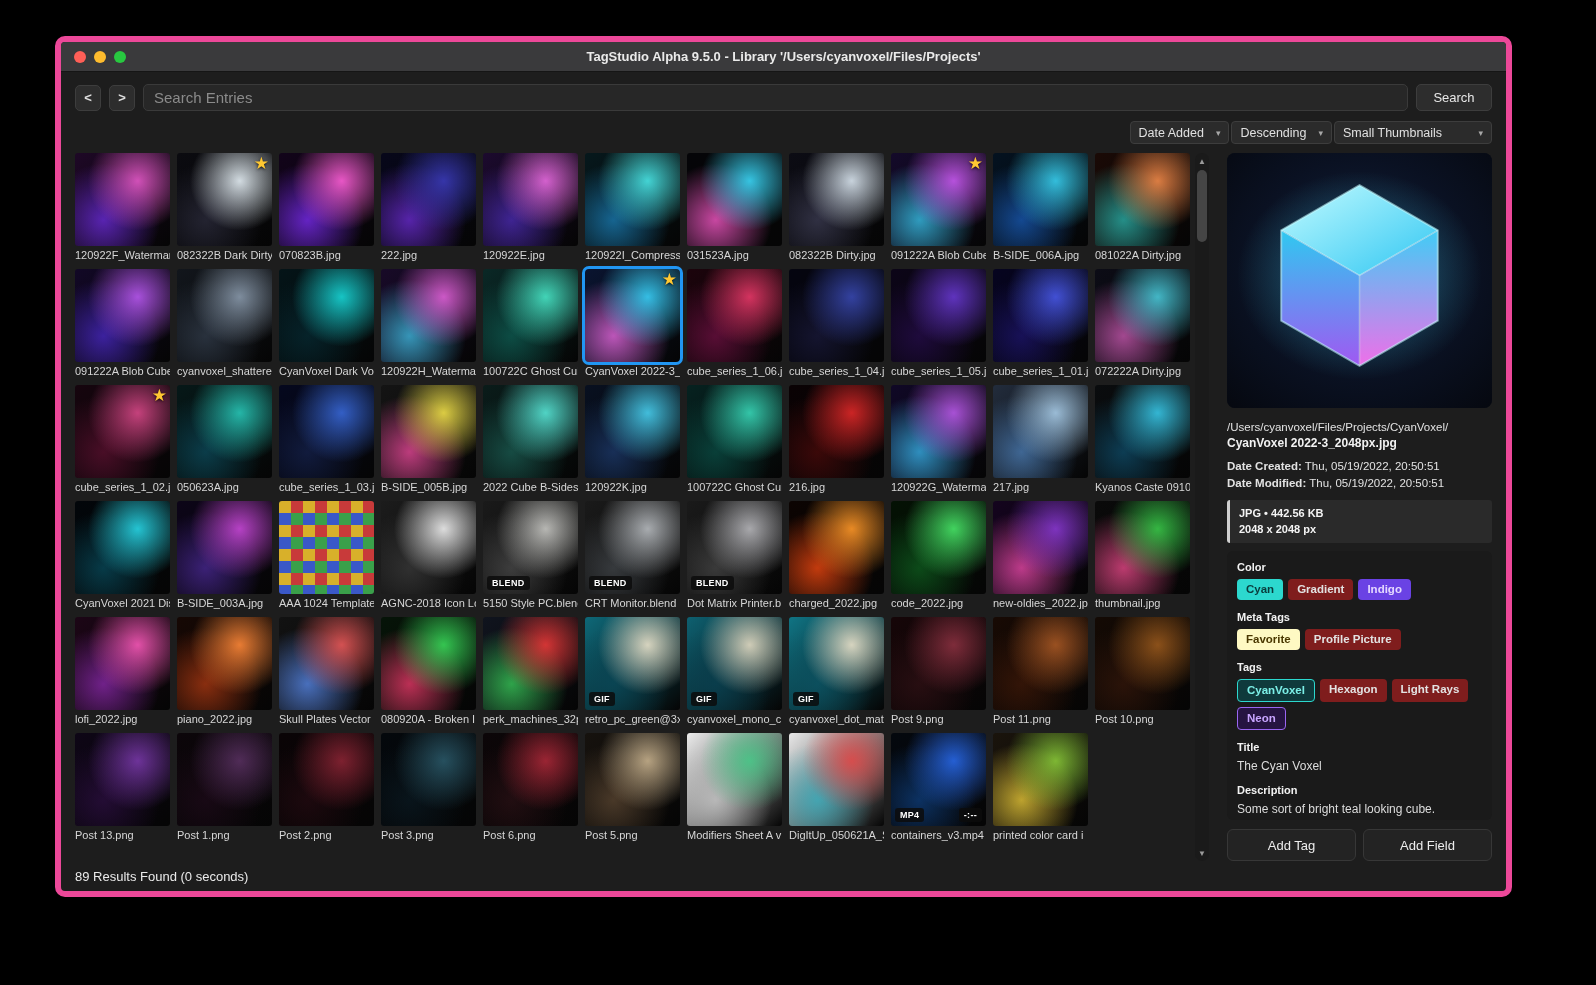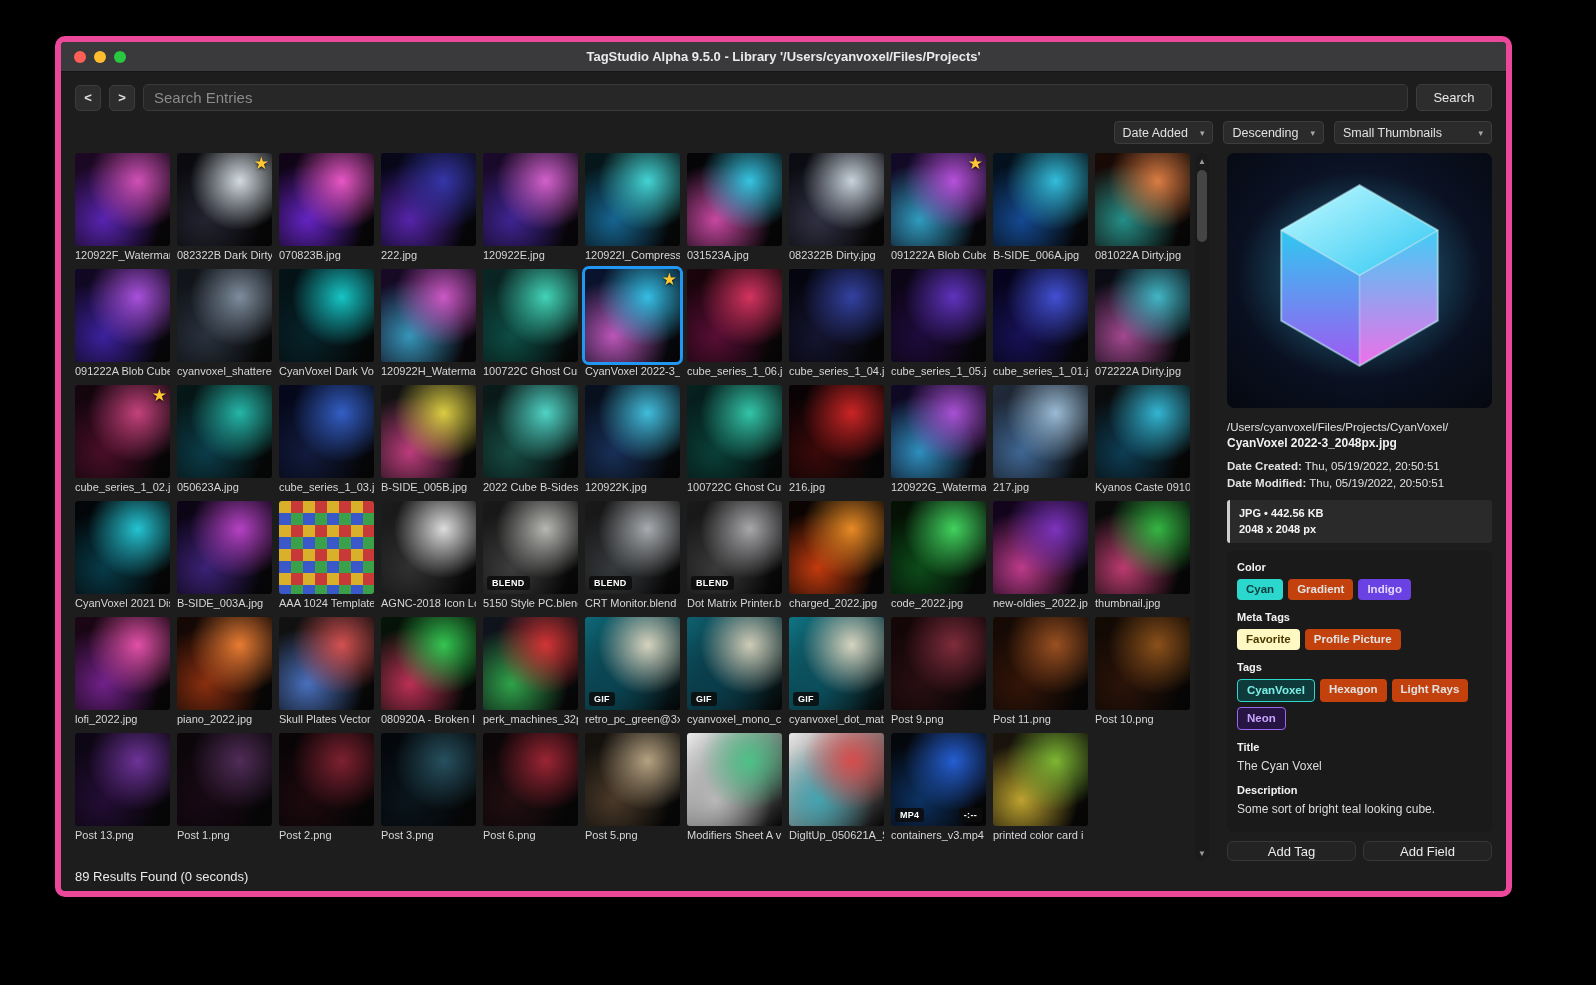--- a/index.html
+++ b/index.html
@@ -16,21 +16,21 @@
 
   .toolbar { display:flex; gap:8px; padding:12px 14px 0; align-items:center; flex:0 0 auto; }
   .nav-btn { width:26px; height:26px; background:#2d2d2d; border:1px solid #3d3d3d; border-radius:5px;
              color:#e0e0e0; font-size:13px; font-weight:bold; display:flex; align-items:center; justify-content:center; cursor:default; }
   .search-input { flex:1; height:27px; background:#272727; border:1px solid #3a3a3a; border-radius:5px;
                   color:#e8e8e8; font-size:15px; padding:0 10px; outline:none; }
   .search-input::placeholder { color:#8b8b8b; }
   .search-btn { width:76px; height:27px; background:#2d2d2d; border:1px solid #3d3d3d; border-radius:5px;
                 color:#e8e8e8; font-size:13px; cursor:default; }
 
-  .sort-row { display:flex; justify-content:flex-end; gap:10px; padding:10px 14px 0; flex:0 0 auto; }
+  .sort-row { display:flex; justify-content:flex-end; gap:2px; padding:10px 14px 0; flex:0 0 auto; }
   .dropdown { height:23px; background:#2b2b2b; border:1px solid #3d3d3d; border-radius:4px; color:#e0e0e0;
               font-size:12.5px; display:flex; align-items:center; justify-content:space-between; gap:12px; padding:0 8px; }
   .dd-field { min-width:88px; } .dd-dir { min-width:92px; } .dd-size { min-width:158px; }
   .dd-arrow { font-size:9px; color:#a8a8a8; }
 
   .main { flex:1; display:flex; padding:9px 14px 0; gap:16px; min-height:0; }
   .grid-wrap { flex:1; display:flex; gap:5px; min-width:0; }
   .grid { display:grid; grid-template-columns:repeat(11,95px); gap:8px 7px; align-content:start; }
   .cell { width:95px; }
   .thumb { width:95px; height:93px; border-radius:3px; position:relative; background:#111; }
@@ -55,28 +55,28 @@
   .date-line.first { margin-top:10px; }
   .b { font-weight:bold; }
   .file-info-box { margin-top:11px; background:#2a2a2a; border-radius:3px; padding:5px 9px; font-weight:bold;
                    font-size:11px; line-height:1.5; color:#f4f4f4; border-left:3px solid #cfcfcf; }
   .fields-card { margin-top:8px; background:#1a1a1a; border-radius:6px; padding:10px 10px 12px; flex:1; min-height:0; overflow:hidden; }
   .section-label { font-weight:bold; font-size:11px; color:#f2f2f2; margin:11px 0 6px; }
   .section-label.first { margin-top:0; }
   .pill-row { display:flex; flex-wrap:wrap; gap:5px; }
   .pill { font-size:11.5px; font-weight:bold; padding:3px 9px; border-radius:4px; line-height:1.3; }
   .pill-cyan { background:#2cd8ce; color:#0a3c3c; }
-  .pill-dark { background:#c2410c; color:#e2e2e2; }
+  .pill-dark { background:#7f1d1d; color:#e2e2e2; }
   .pill-indigo { background:#6a42e4; color:#e4d8ff; }
   .pill-yellow { background:#fef9c3; color:#4a3800; }
   .pill-cyan-outline { background:#0f3a3c; color:#7beee6; border:1.5px solid #2cd8ce; }
   .pill-purple-outline { background:#261442; color:#c8a4ff; border:1.5px solid #9a66f2; }
   .value-text { font-size:12px; color:#dcdcdc; }
   .panel-buttons { display:flex; gap:7px; margin-top:9px; flex:0 0 auto; }
-  .panel-btn { flex:1; height:20px; background:#232323; border:1px solid #373737; border-radius:6px;
+  .panel-btn { flex:1; height:32px; background:#232323; border:1px solid #373737; border-radius:6px;
                color:#ececec; font-size:13px; display:flex; align-items:center; justify-content:center; cursor:default; }
 
   .statusbar { height:30px; display:flex; align-items:center; padding:0 14px; font-size:13px; color:#eaeaea; flex:0 0 auto; }
 </style>
 </head>
 <body>
 
 <div class="window">
 
   <div class="titlebar">

